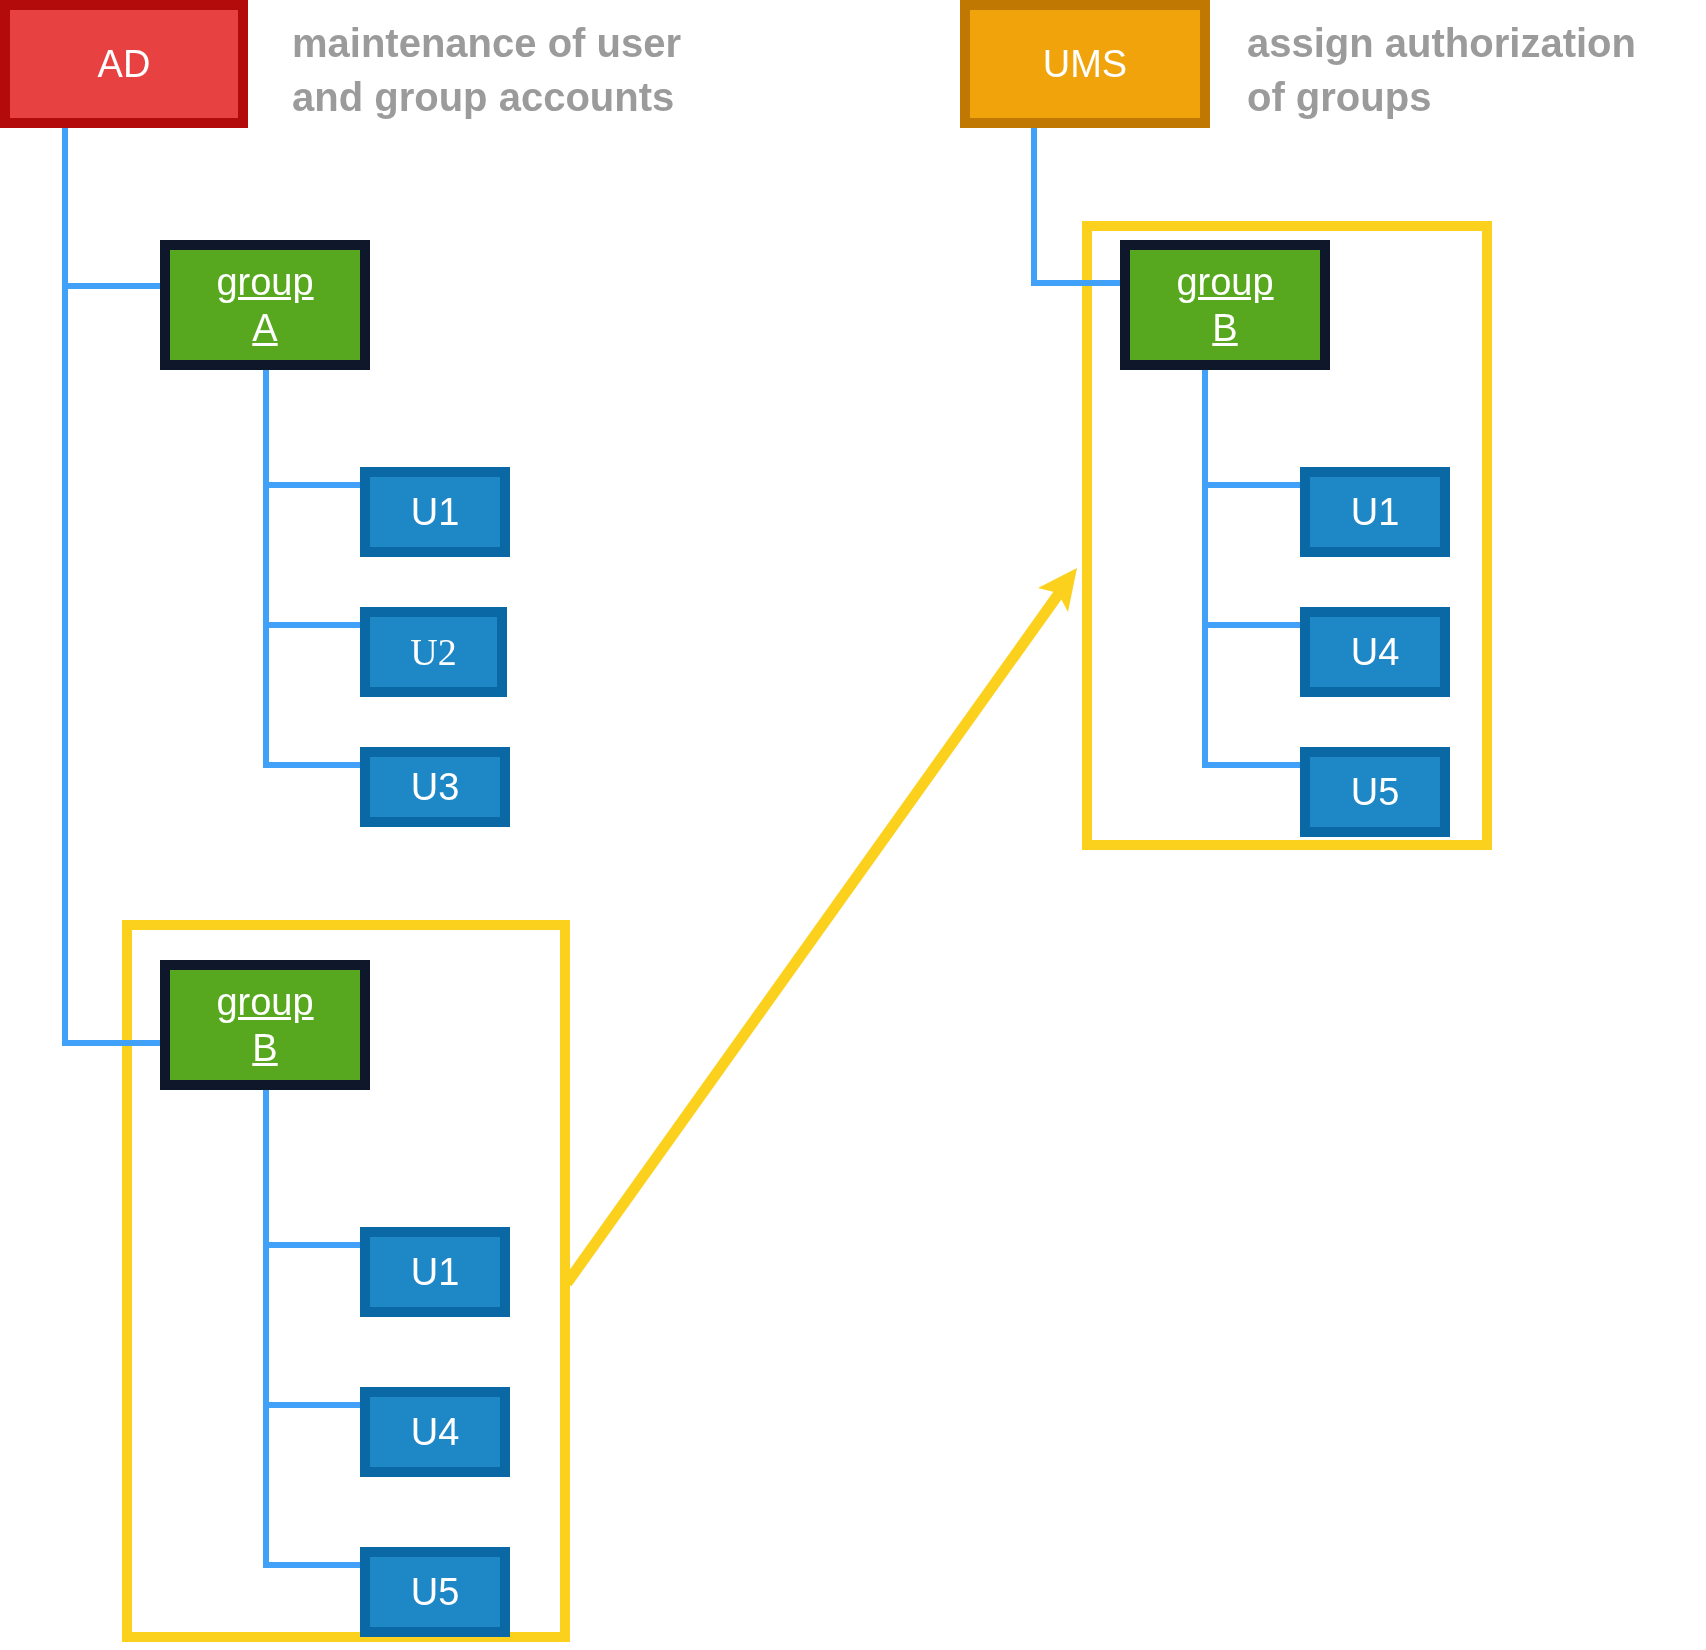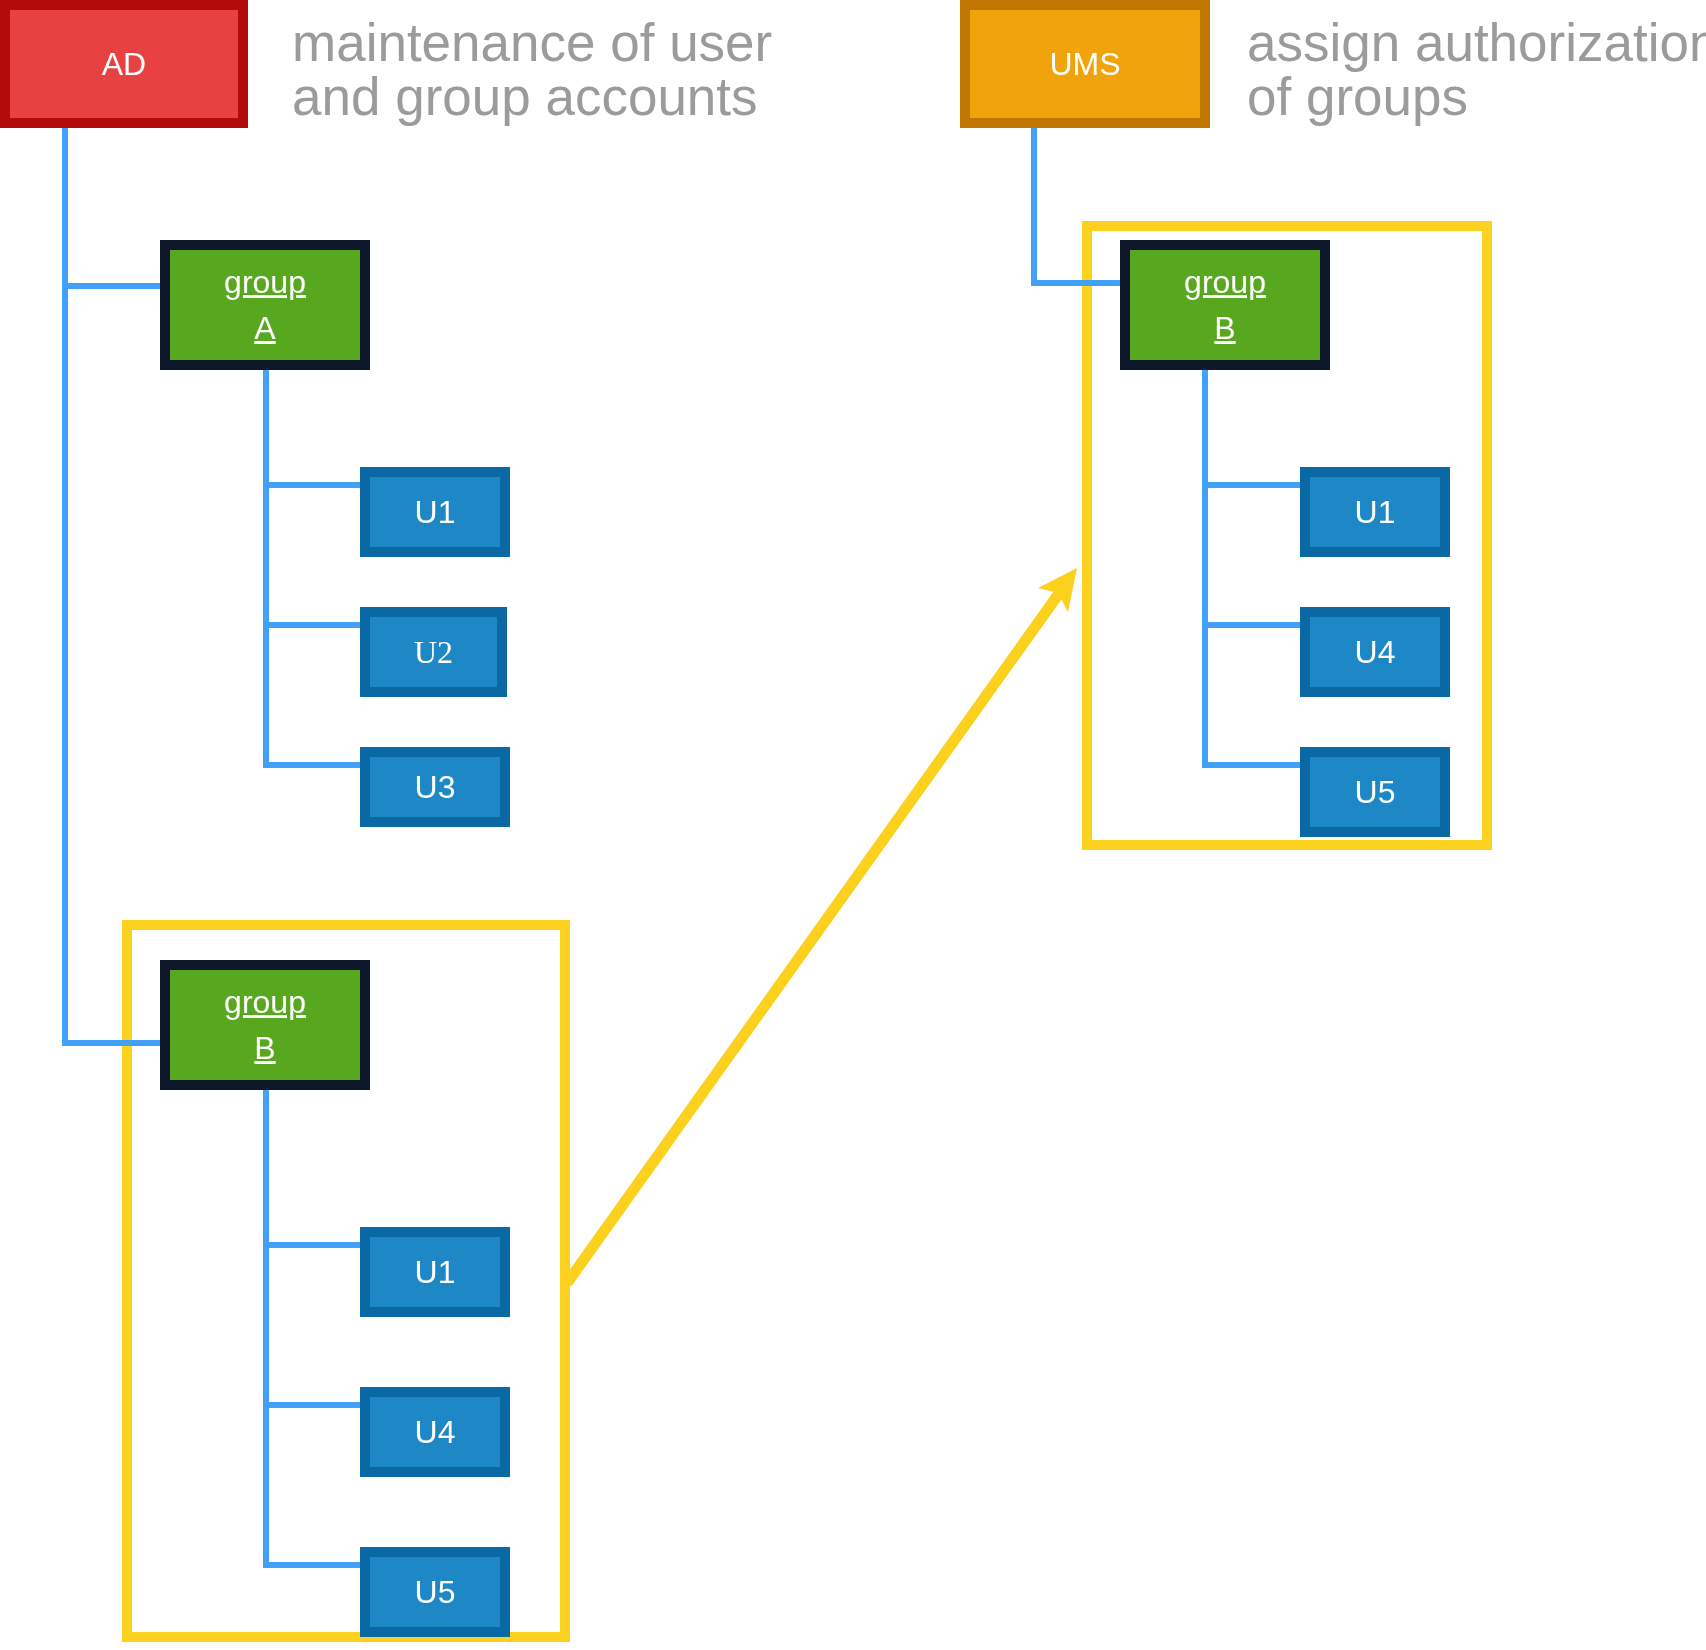--- a/index.html
+++ b/index.html
@@ -12,41 +12,42 @@
     overflow: hidden;
   }
   .node {
     position: absolute;
     box-sizing: border-box;
     display: flex;
     flex-direction: column;
     align-items: center;
     justify-content: center;
     color: #ffffff;
-    font-size: 32px;
+    font-size: 38px;
     line-height: 46px;
     text-align: center;
   }
   .node--ad   { background: #e84141; border: 10px solid #b30b0b; }
   .node--ums  { background: #f0a30b; border: 10px solid #c17802; }
   .node--group{ background: #58a81f; border: 10px solid #0f172a; text-decoration: underline; }
   .node--user { background: #1e88c7; border: 10px solid #0a68a4; margin-top: 27px; }
   .frame {
     position: absolute;
     box-sizing: border-box;
     border: 10px solid #fbd11d;
     background: transparent;
   }
   .wire { position: absolute; background: #41a1f8; }
   .note {
     position: absolute;
     color: #9b9b9b;
-    font-size: 53px;
+    font-size: 40px;
     line-height: 54px;
     white-space: nowrap;
+    font-weight: bold;
   }
   .arrow-layer { position: absolute; left: 0; top: 0; pointer-events: none; }
 </style>
 </head>
 <body>
 
 <div class="canvas">
 
   <div class="frame" style="left:122px; top:920px; width:448px; height:722px;"></div>
   <div class="frame" style="left:1082px; top:221px; width:410px; height:629px;"></div>

